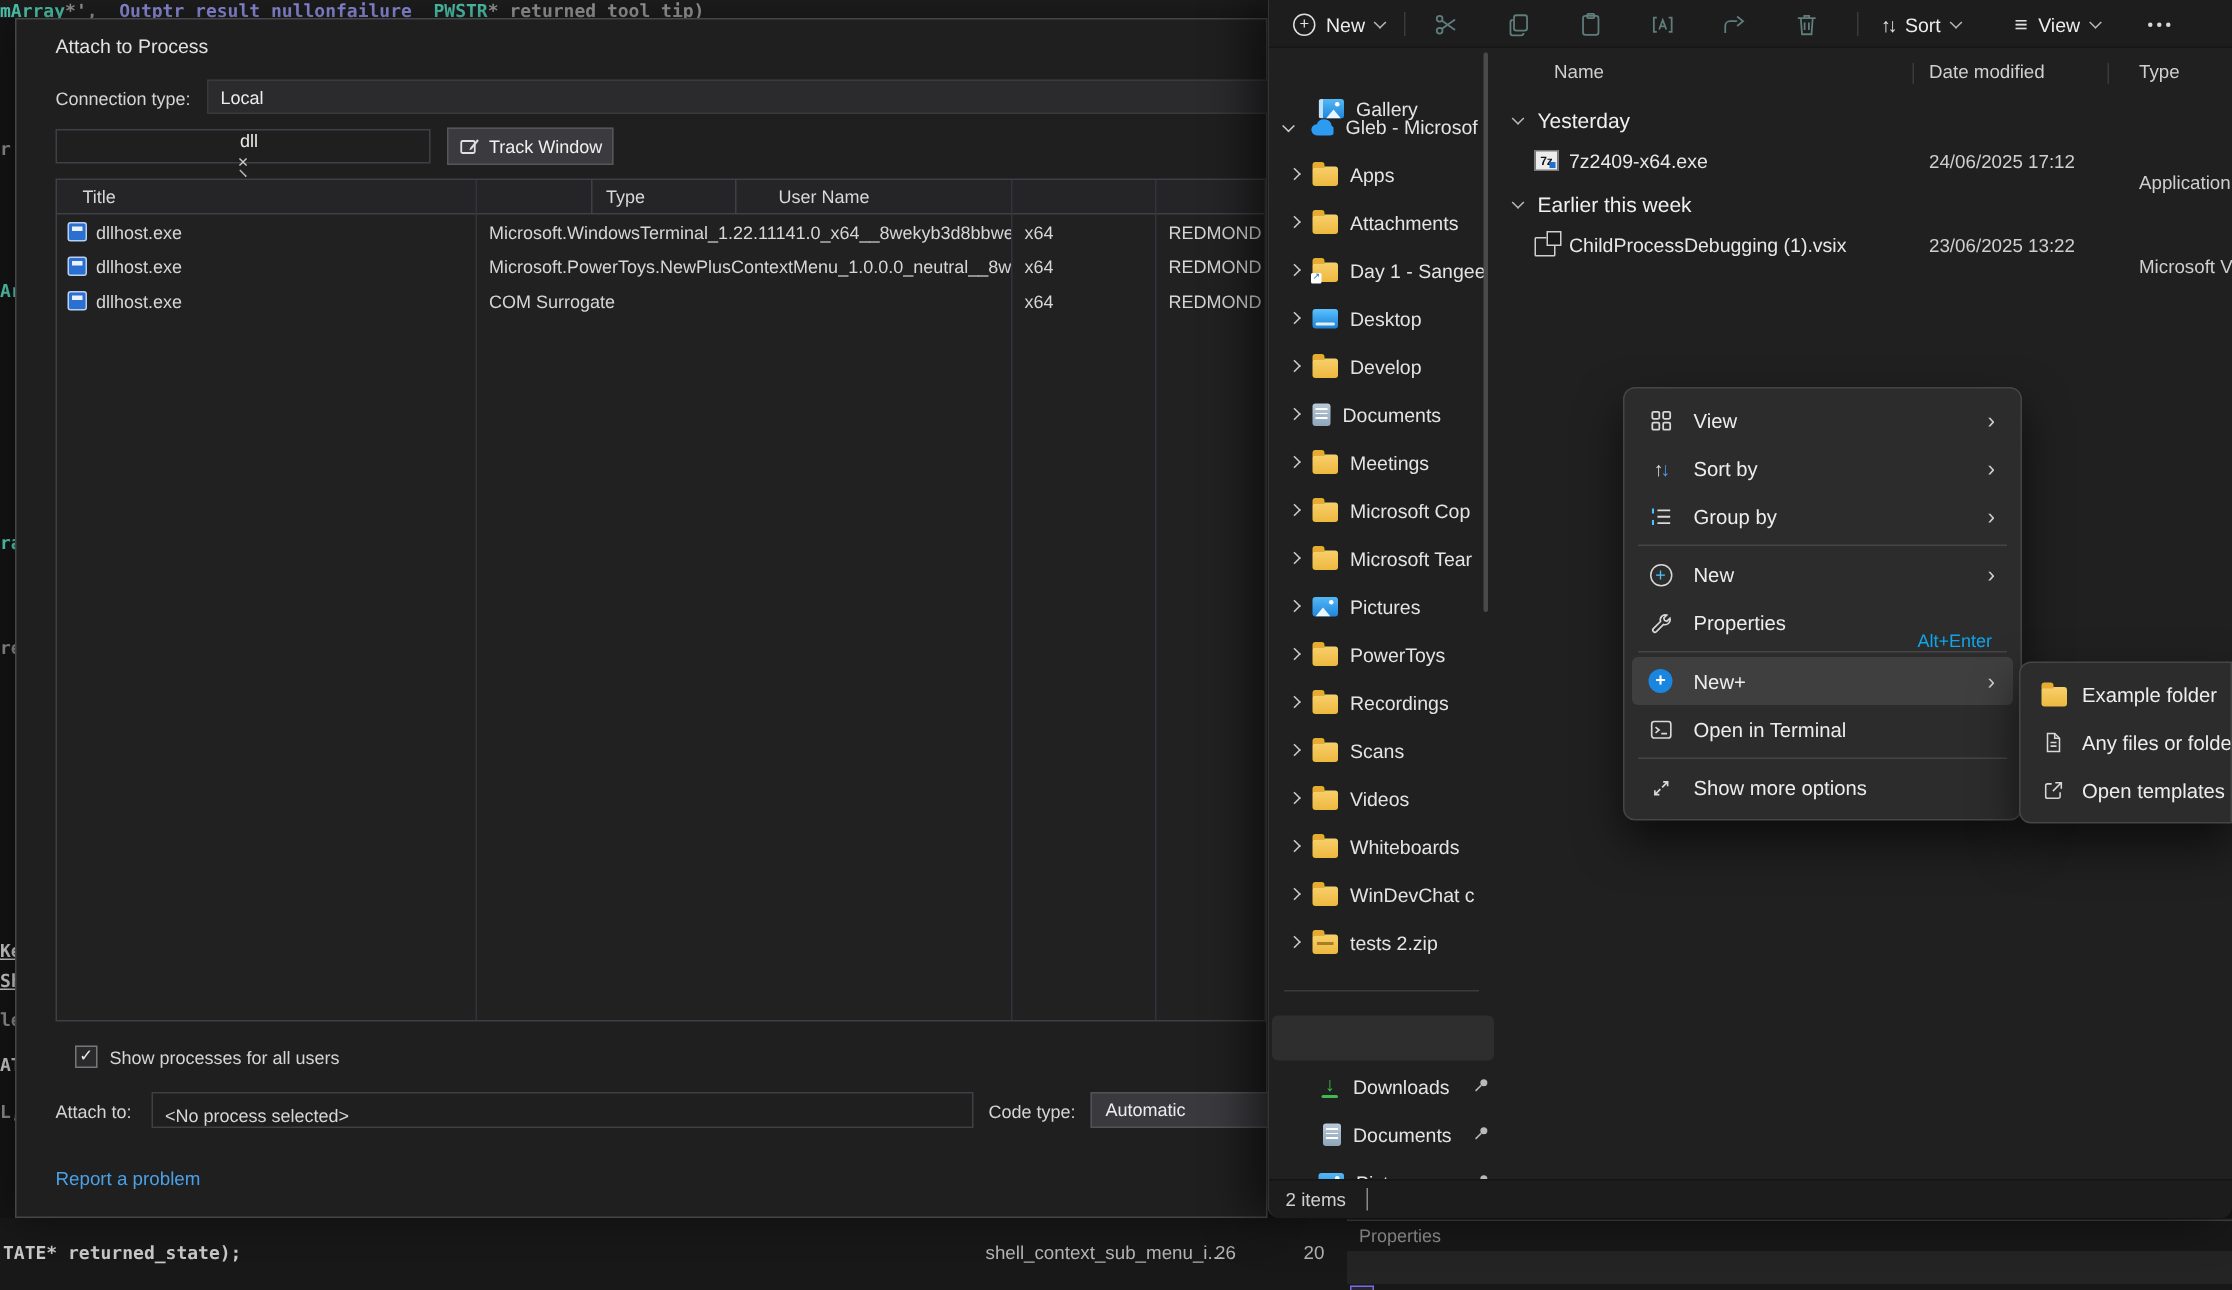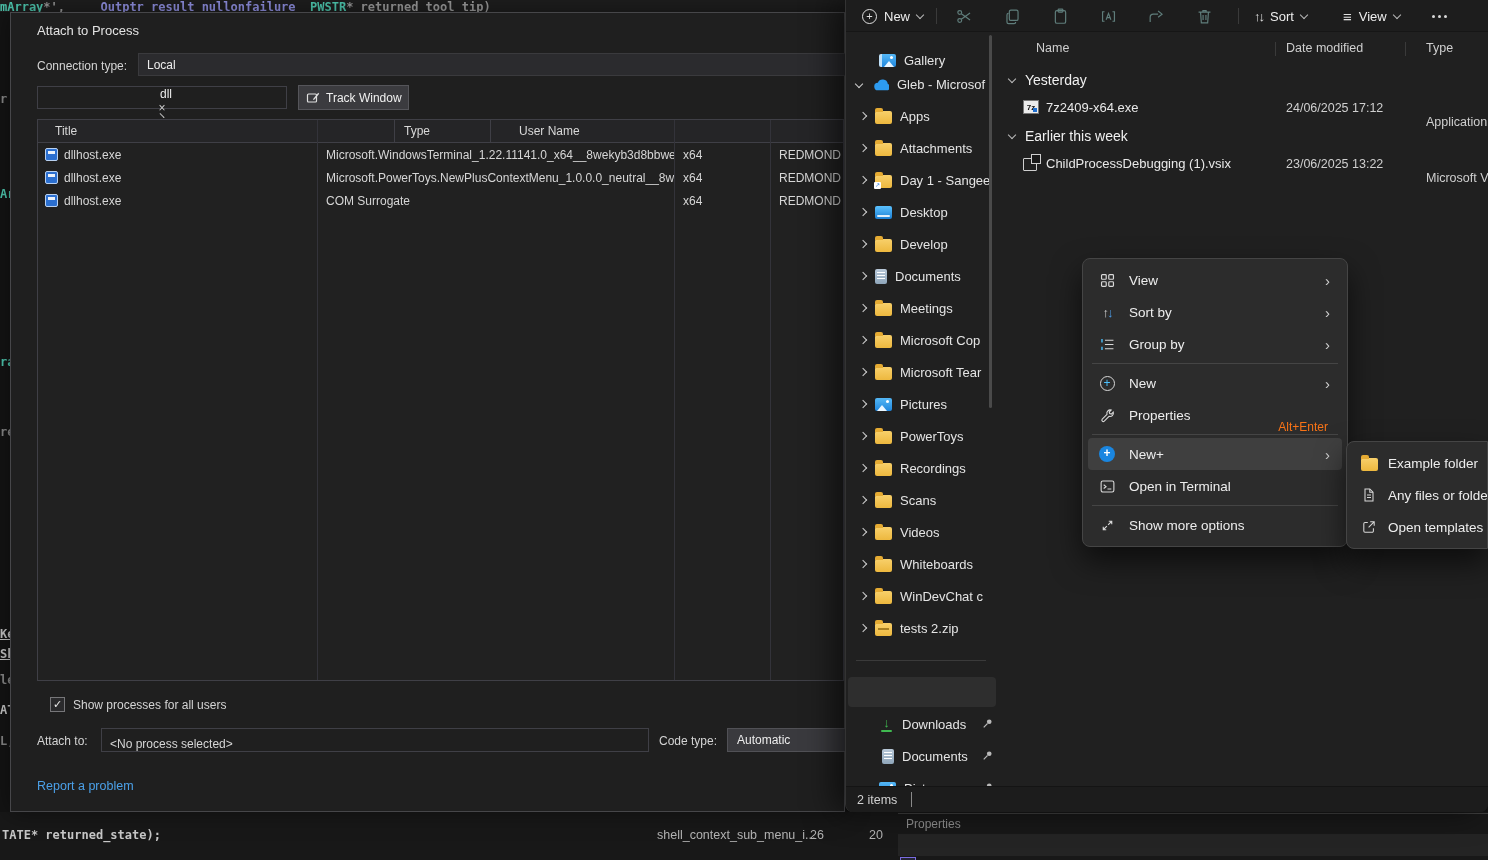--- a/index.html
+++ b/index.html
@@ -8,21 +8,21 @@
     position:relative; width:1488px; height:860px; overflow:hidden;
     background:#141414; font-family:"Liberation Sans", sans-serif;
     -webkit-font-smoothing:antialiased;
   }
   .abs { position:absolute; }
   .code { font-family:"DejaVu Sans Mono", monospace; font-size:12px; font-weight:bold; }
 
   
   .top-code-band { position:absolute; left:0; top:0; width:845px; height:12px; overflow:hidden; background:#1e1e1e; z-index:1; white-space:nowrap; }
   .top-code-band span { vertical-align:top;text-align:right; }
-  .c-teal { color:#4ec9b0; } .c-purp { color:#8f8fe0;margin-left:21px; } .c-gray { color:#9a9a9a; }
+  .c-teal { color:#4ec9b0; } .c-purp { color:#8f8fe0; } .c-gray { color:#9a9a9a; }
   .frag { position:absolute; left:0; z-index:1; width:12px; overflow:hidden; white-space:nowrap; }
   .f-gray { color:#8a8a8a; } .f-teal { color:#4ec9b0; }
   .f-link { color:#c8c8c8; text-decoration:underline; }
   .f-lite { color:#c8c8c8; }
 
   .bottom-strip { position:absolute; left:0; top:812px; width:1488px; height:48px; background:#181818; z-index:1; }
   .b-code { position:absolute; left:2px; top:16px; color:#c8c8c8; }
   .b-tab  { position:absolute; left:657px; top:16px; color:#b4b4b4; font-size:12.5px; }
   .b-num1 { position:absolute; left:810px; top:16px; color:#b4b4b4; font-size:12.5px; }
   .b-num2 { position:absolute; left:841px; top:16px; color:#b4b4b4; font-size:12.5px;margin-left:28px; }
@@ -130,21 +130,21 @@
   .menu {
     position:absolute; background:#2c2c2c; border:1px solid #454545; border-radius:8px;
     padding:5px; z-index:5; box-shadow:0 14px 30px rgba(0,0,0,.6);
   }
   .ctx { left:1082px; top:258px; width:266px; }
   .menu-item { position:relative; height:32px; border-radius:4px; display:flex; align-items:center; color:#ededed; font-size:13.5px; }
   .mi-hl { background:#3f3f3f; }
   .mi-ico { flex:0 0 auto; width:18px; margin:0 13px 0 10px; display:flex; align-items:center; justify-content:center; color:#d8d8d8; }
   .mi-ico svg { width:17px; height:17px; }
   .mi-chev { margin-left:auto; margin-right:12px; font-size:15px; color:#cfcfcf; }
-  .mi-short { margin-left:auto; margin-right:14px; font-size:12px; color:#f97316;margin-top:23px; }
+  .mi-short { margin-left:auto; margin-right:14px; font-size:12px; color:#0ea5e9;margin-top:23px; }
   .menu-div { height:1px; background:#454545; margin:3px 4px; }
   .ud-up { color:#d8d8d8; } .ud-down { color:#4c9ce8; }
   .newplus-circ { width:16px; height:16px; border-radius:50%; background:#1a86e0; color:#fff; font-size:12px; line-height:15px; text-align:center; font-weight:bold; }
   .new-circ { width:15px; height:15px; border-radius:50%; border:1.3px solid #d8d8d8; color:#4cc2ff; font-size:12px; line-height:12px; text-align:center; }
   .submenu { left:1346px; top:441px; width:142px; border-radius:8px 0 0 8px; z-index:6; overflow:hidden; }
   .submenu .menu-item { white-space:nowrap; }
   .sub-ico { flex:0 0 auto; width:18px; margin:0 10px 0 8px; display:flex; align-items:center; justify-content:center; color:#d8d8d8; }
   .sub-ico svg { width:16px; height:16px; }
 </style>
 </head>
@@ -341,21 +341,21 @@
       <div class="tb-btn" style="left:578px">
         <span class="dots">
             <i></i>
             <i></i>
             <i></i>
           </span>
       </div>
     </div>
 
     <div class="sidebar">
-      <div class="side-row" style="top:12px">
+      <div class="side-row" style="top:24px">
         <span class="side-ic ic-pic ic-gallery" style="margin-left:33px"></span>
         <span>Gallery</span>
       </div>
       <div class="side-row" style="top:36px">
         <span class="cv cv-d" style="margin-left:10px"></span>
         <span class="side-ic" style="display:inline-flex">
           <svg width="18" height="13" viewBox="0 0 20 14">
               <path d="M8 13.5a4.2 4.2 0 0 1-.4-8.4A5.8 5.8 0 0 1 18.7 6.4 3.7 3.7 0 0 1 17.4 13.5z" fill="#2d9bf0"></path>
             </svg>
         </span>

